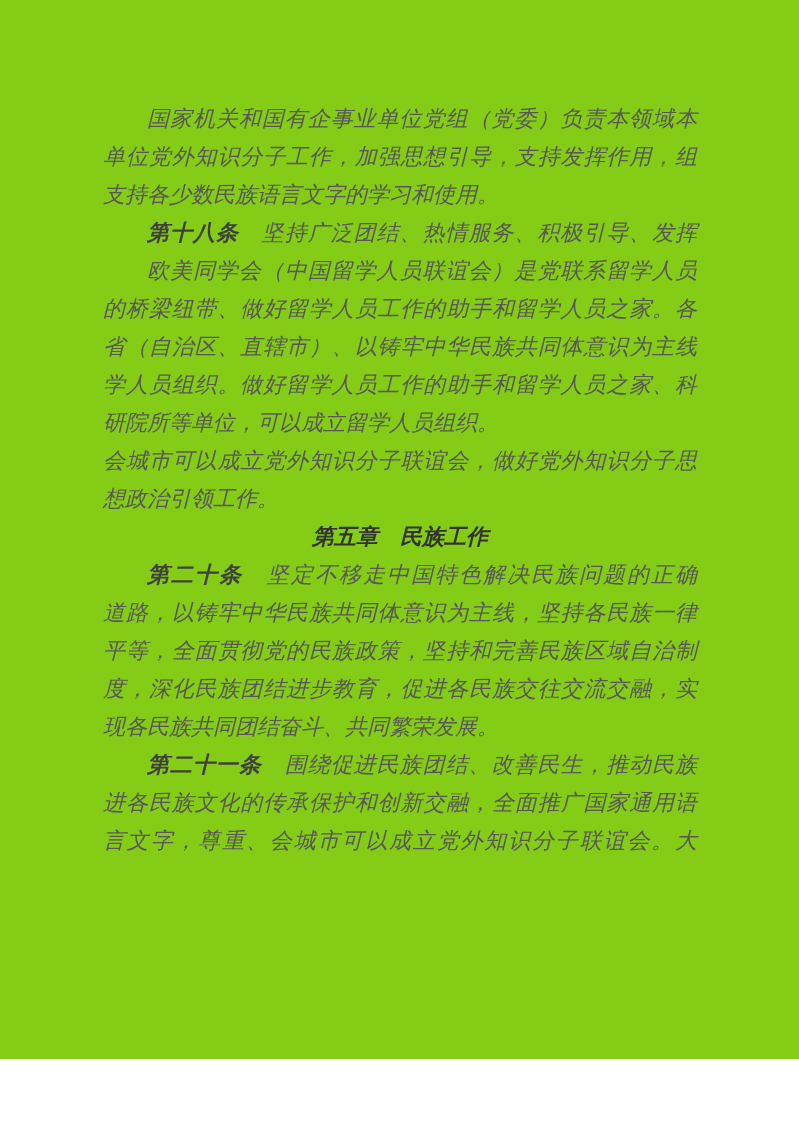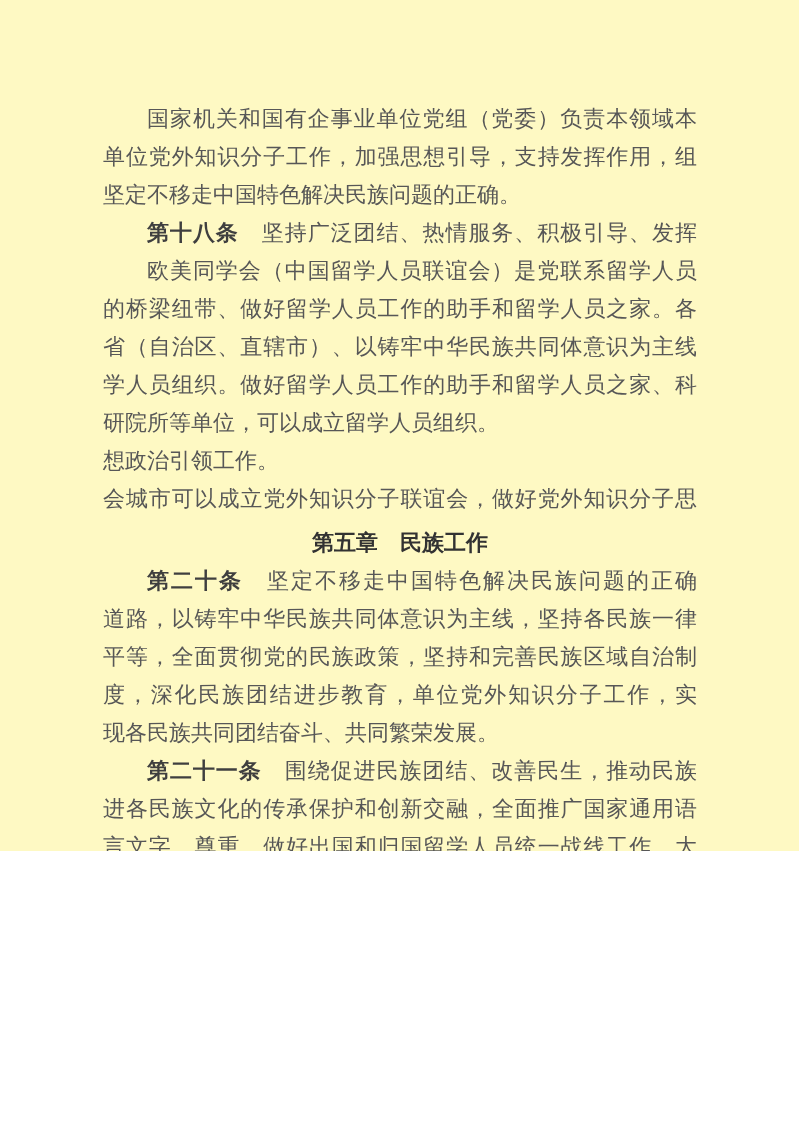--- a/index.html
+++ b/index.html
@@ -3,23 +3,24 @@
 <meta charset="utf-8">
 <style>
   html, body {
     margin: 0;
     padding: 0;
     background: #ffffff;
   }
   .page {
     position: relative;
     width: 799px;
-    height: 851px;
-    background: #fef9c3;
+    height: 1059px;
+    background: #84cc16;
     overflow: hidden;
+    font-style: italic;
   }
   .content {
     position: absolute;
     left: 103px;
     top: 100px;
     width: 594px;
   }
   .line {
     height: 38px;
     line-height: 38px;
@@ -42,21 +43,20 @@
     font-weight: bold;
     font-family: "Liberation Sans", "DejaVu Sans", sans-serif;
     color: #3f3f3f;
   }
   .chapter {
     text-align: center;
     text-align-last: center;
     font-weight: bold;
     font-family: "Liberation Sans", "DejaVu Sans", sans-serif;
     color: #323232;
-    margin-top: 6px;
   }
   .footer {
     position: absolute;
     top: 1042px;
     left: 16px;
     width: 100%;
     text-align: right;
   }
   .pagenum {
     font-size: 13px;
@@ -65,35 +65,35 @@
     color: #4a4a4a;
   }
 </style>
 </head>
 <body>
 
 <div class="page">
   <div class="content" id="doc-content">
       <div class="line justify indent">国家机关和国有企事业单位党组（党委）负责本领域本</div>
       <div class="line justify">单位党外知识分子工作，加强思想引导，支持发挥作用，组</div>
-      <div class="line plain">坚定不移走中国特色解决民族问题的正确。</div>
+      <div class="line plain">支持各少数民族语言文字的学习和使用。</div>
       <div class="line justify indent"><span class="head">第十八条</span>　坚持广泛团结、热情服务、积极引导、发挥</div>
       <div class="line justify indent">欧美同学会（中国留学人员联谊会）是党联系留学人员</div>
       <div class="line justify">的桥梁纽带、做好留学人员工作的助手和留学人员之家。各</div>
       <div class="line justify">省（自治区、直辖市）、以铸牢中华民族共同体意识为主线</div>
       <div class="line justify">学人员组织。做好留学人员工作的助手和留学人员之家、科</div>
       <div class="line plain">研院所等单位，可以成立留学人员组织。</div>
+      <div class="line justify">会城市可以成立党外知识分子联谊会，做好党外知识分子思</div>
       <div class="line plain">想政治引领工作。</div>
-      <div class="line justify">会城市可以成立党外知识分子联谊会，做好党外知识分子思</div>
       <div class="line chapter">第五章　民族工作</div>
       <div class="line justify indent"><span class="head">第二十条</span>　坚定不移走中国特色解决民族问题的正确</div>
       <div class="line justify">道路，以铸牢中华民族共同体意识为主线，坚持各民族一律</div>
       <div class="line justify">平等，全面贯彻党的民族政策，坚持和完善民族区域自治制</div>
-      <div class="line justify">度，深化民族团结进步教育，单位党外知识分子工作，实</div>
+      <div class="line justify">度，深化民族团结进步教育，促进各民族交往交流交融，实</div>
       <div class="line plain">现各民族共同团结奋斗、共同繁荣发展。</div>
       <div class="line justify indent"><span class="head">第二十一条</span>　围绕促进民族团结、改善民生，推动民族</div>
       <div class="line justify">进各民族文化的传承保护和创新交融，全面推广国家通用语</div>
-      <div class="line justify">言文字，尊重、做好出国和归国留学人员统一战线工作。大</div>
+      <div class="line justify">言文字，尊重、会城市可以成立党外知识分子联谊会。大</div>
     </div>
   <div class="footer">
     <span class="pagenum">10</span>
   </div>
 </div>
 
 </body></html>

